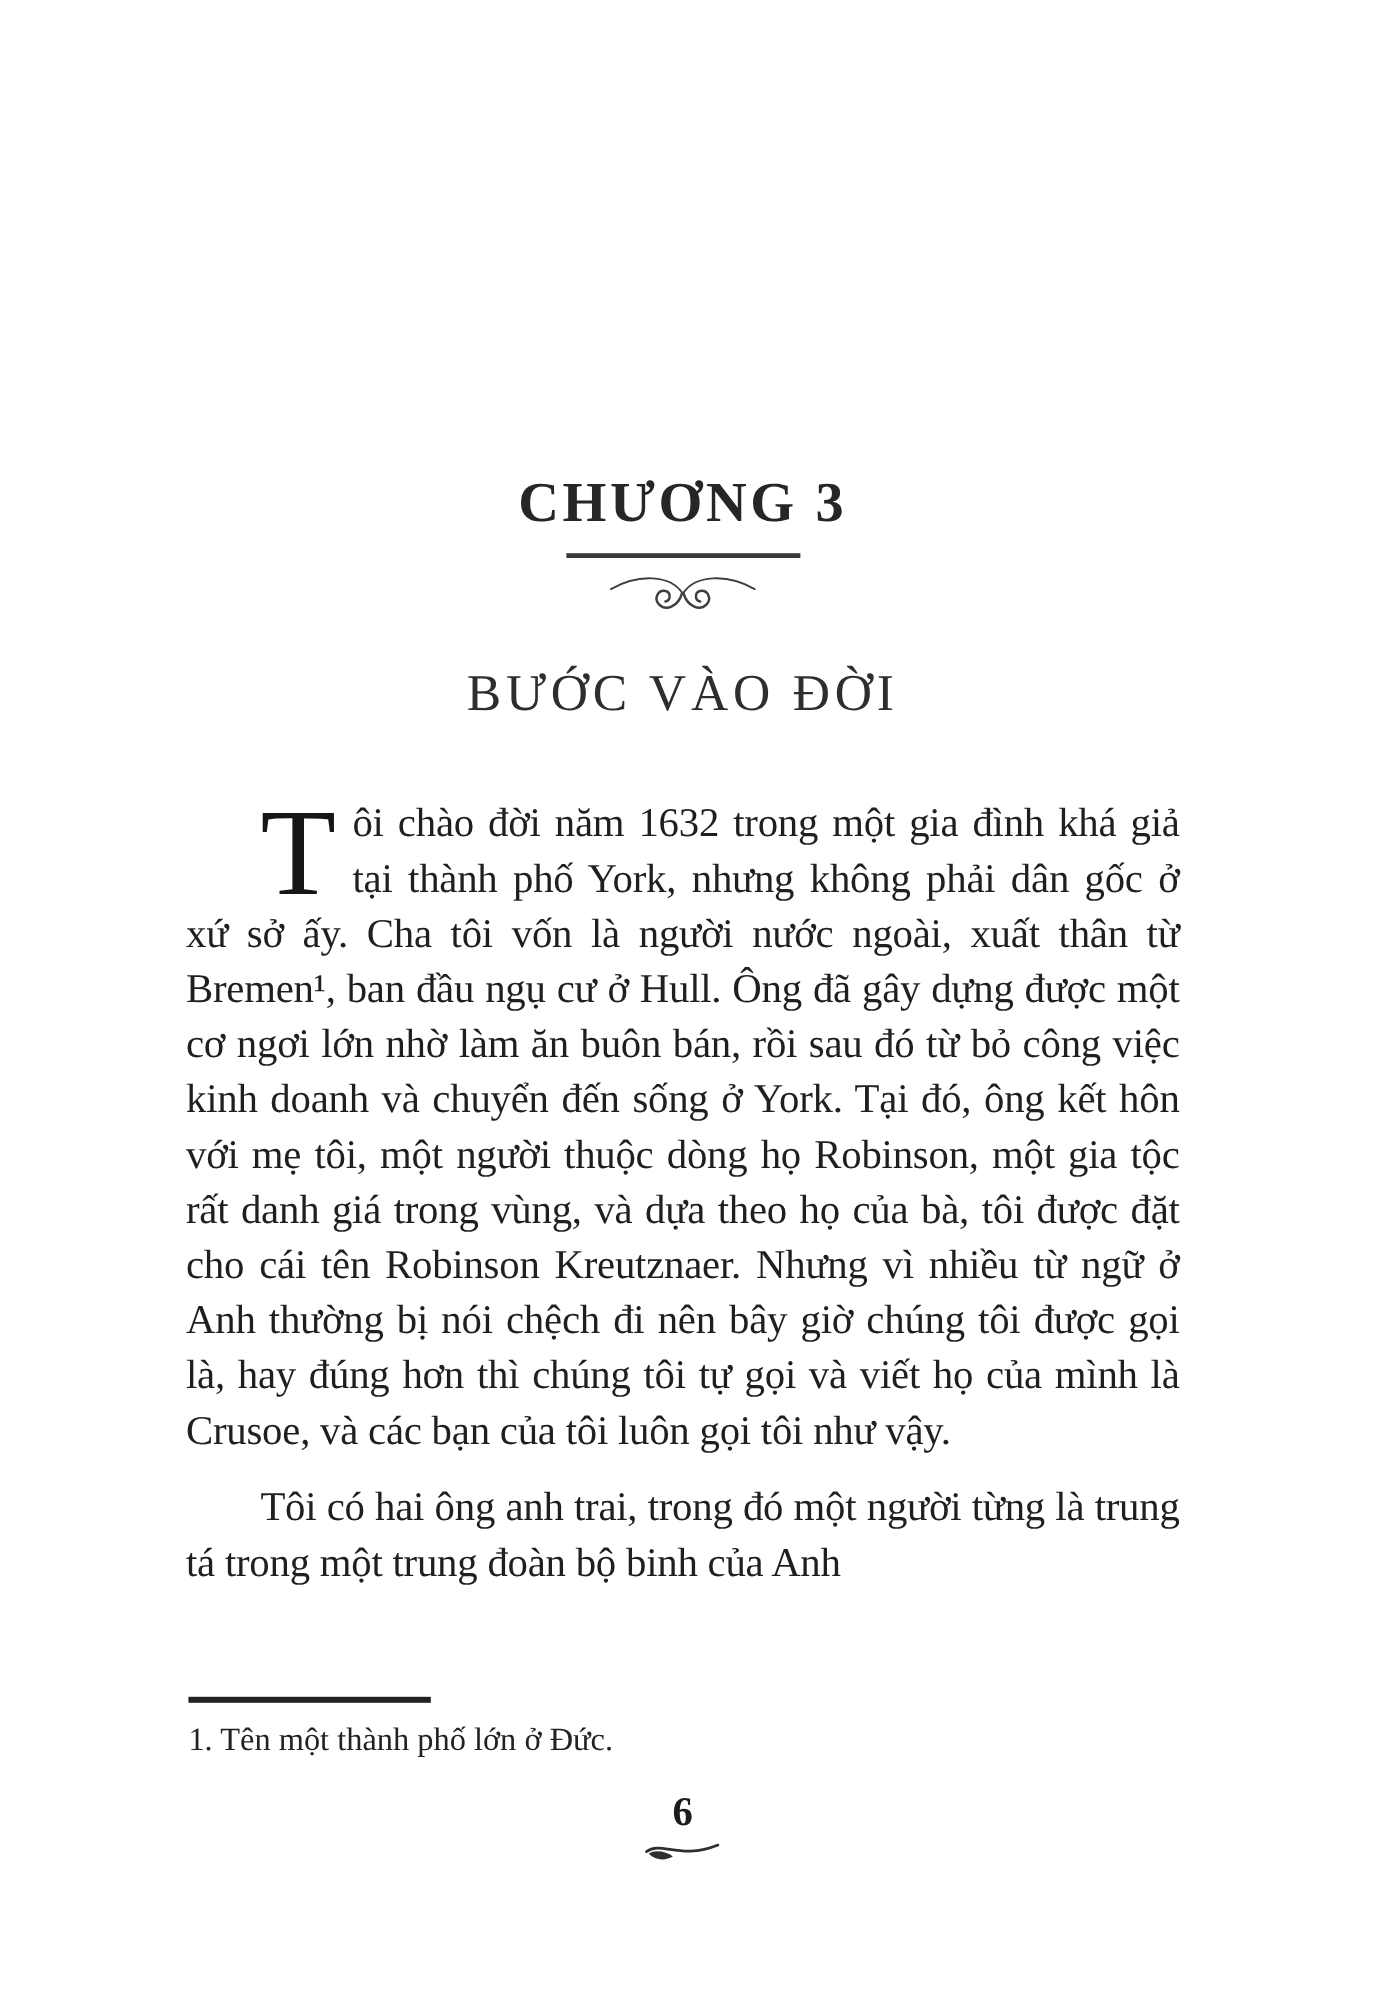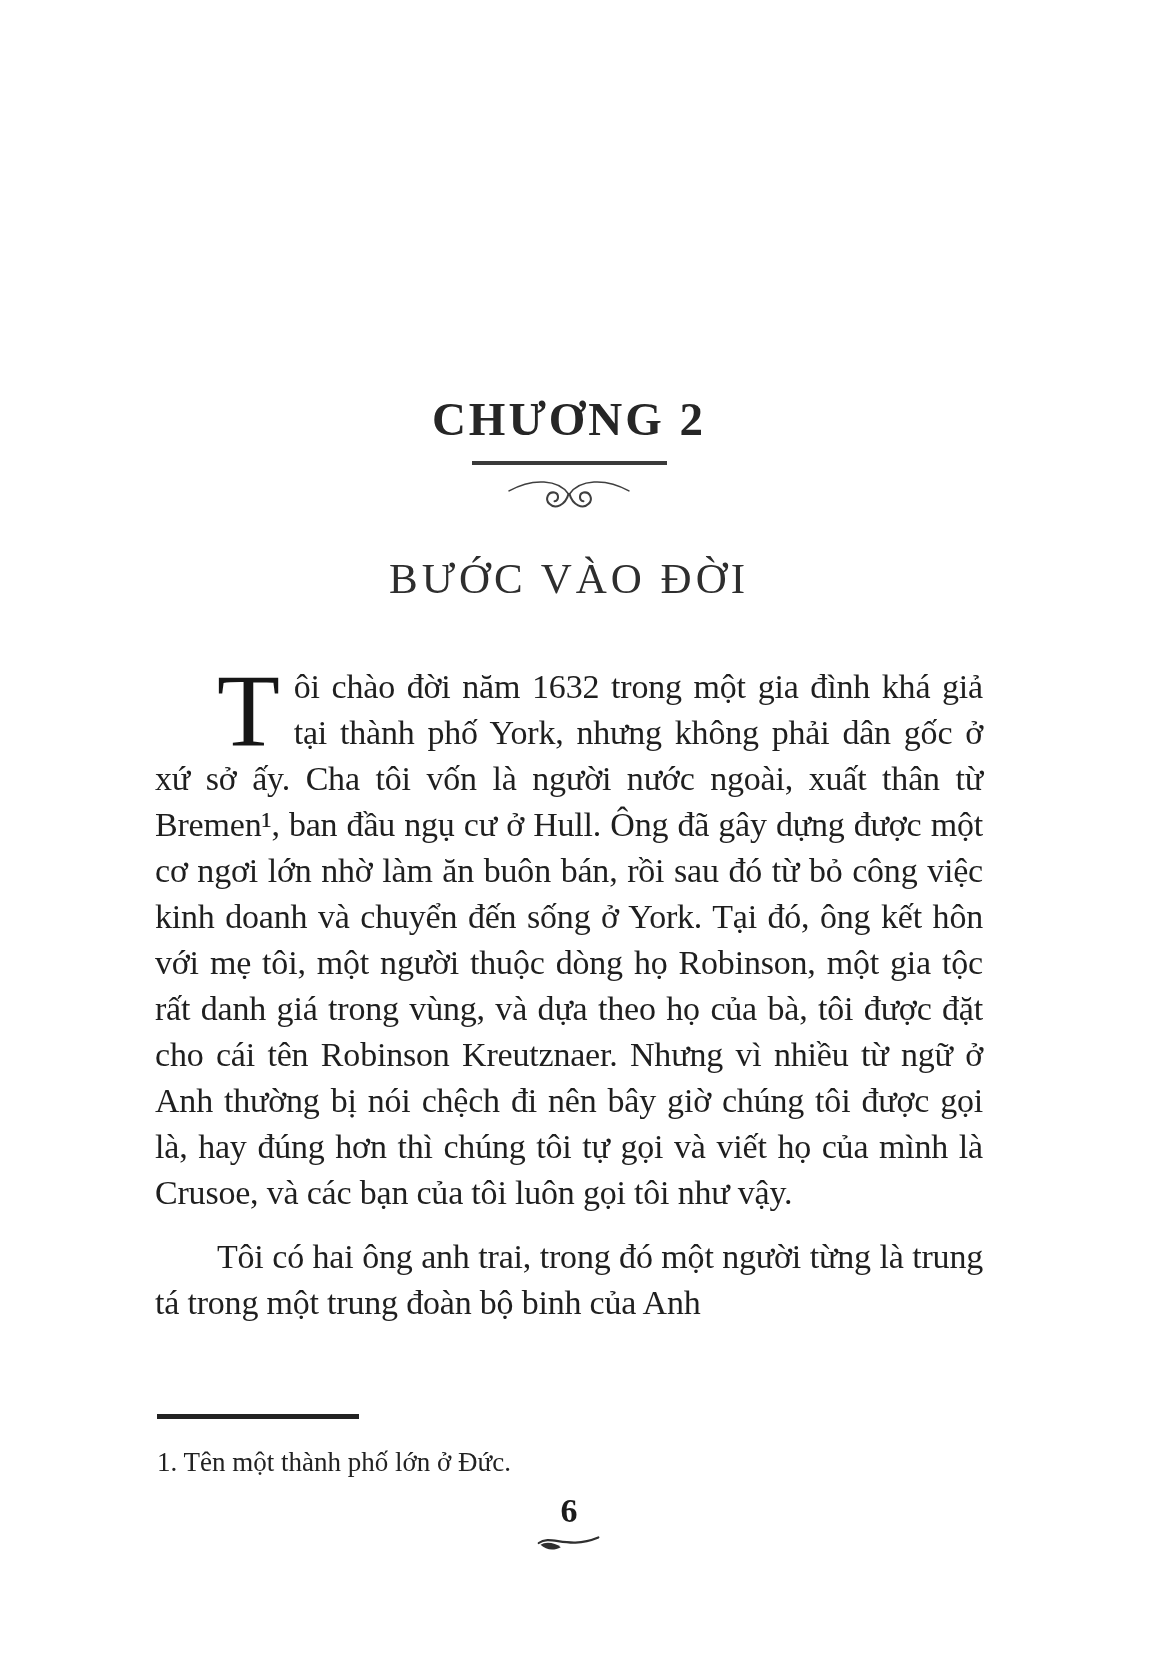--- a/index.html
+++ b/index.html
@@ -82,21 +82,21 @@
     left: 157px;
     top: 1414px;
     width: 828px;
   }
   .footnote-rule {
     width: 202px;
     height: 5px;
     background: #222222;
   }
   .footnote-text {
-    margin: 27px 0 0 0;
+    margin: 14px 0 0 0;
     font-size: 27px;
     line-height: 1.2;
     color: #222222;
   }
 
   
   .page-footer {
     position: absolute;
     left: 155px;
     top: 1494px;
@@ -110,21 +110,21 @@
     color: #1c1c1c;
   }
   .swoosh { margin-top: 3px; height: 24px; }
 </style>
 </head>
 <body>
 
 <div class="page">
 
   <header class="chapter-head">
-    <h1>CHƯƠNG 2</h1>
+    <h1>CHƯƠNG 3</h1>
 
     <div class="head-rule"></div>
 
     <div class="flourish">
       <svg width="124" height="40" viewBox="0 0 240 76" fill="none" xmlns="http://www.w3.org/2000/svg">
         <path d="M4,34 C50,8 100,12 119,40" stroke="#3f3f3f" stroke-width="3" stroke-linecap="round"></path>
         <path d="M236,34 C190,8 140,12 121,40" stroke="#3f3f3f" stroke-width="3" stroke-linecap="round"></path>
         <path d="M119,40 C113,62 93,70 82,59 C73,50 79,35 92,37 C101,39 101,52 92,54" stroke="#3f3f3f" stroke-width="4" stroke-linecap="round"></path>
         <path d="M121,40 C127,62 147,70 158,59 C167,50 161,35 148,37 C139,39 139,52 148,54" stroke="#3f3f3f" stroke-width="4" stroke-linecap="round"></path>
       </svg>

